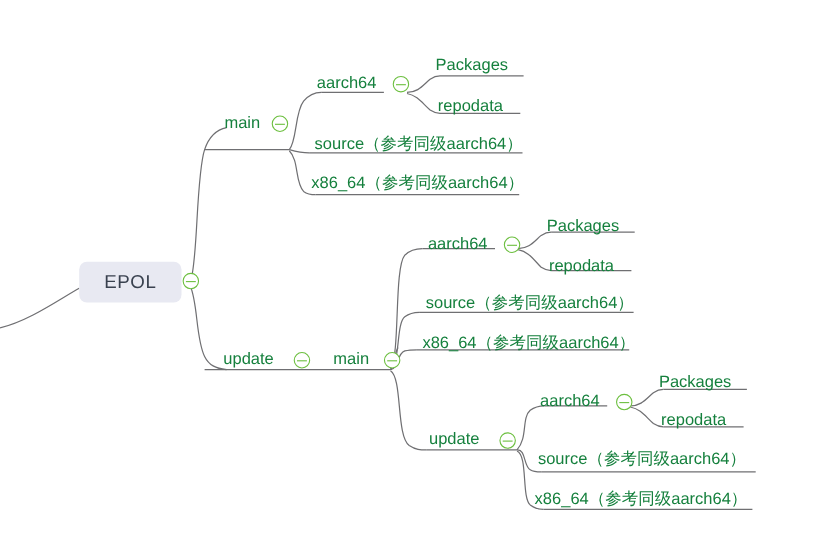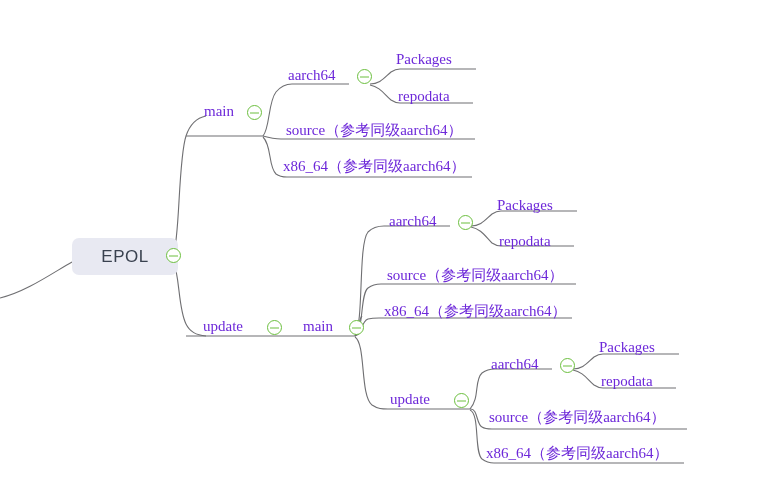--- a/index.html
+++ b/index.html
@@ -39,24 +39,23 @@
     background: #e8e9f2;
     border-radius: 7px;
     display: flex;
     align-items: center;
     justify-content: center;
     color: #39414f;
     letter-spacing: 0.5px;
   }
   .node-label {
     position: absolute;
-    color: #6d28d9;
+    color: #15803d;
     white-space: nowrap;
     line-height: 1;
-    font-family: Liberation Serif, serif;
   }
   .toggle {
     position: absolute;
     width: 15px;
     height: 15px;
     border-radius: 50%;
     border: 1.4px solid #6cbf3f;
     background: #ffffff;
     box-sizing: border-box;
   }
@@ -125,21 +124,21 @@
     <path class="wire-underline" d="M 495 369 L 552 369"></path>
     <path class="wire-underline" d="M 492 429 L 687 429"></path>
     <path class="wire-underline" d="M 494 463 L 684 463"></path>
 
     <path class="wire" d="M 573 369 C 583 369 587 363 594 357 C 597 355 599 354 603 354"></path>
     <path class="wire" d="M 573 370 C 583 372 587 379 594 385 C 597 387 599 388 603 388"></path>
     <path class="wire-underline" d="M 603 354 L 679 354"></path>
     <path class="wire-underline" d="M 603 388 L 676 388"></path>
   </svg>
 
-  <div class="root-node" style="left:72px; top:238px; width:106px; height:37px; font-size:17px;">
+  <div class="root-node" style="left:72px; top:238px; width:93px; height:37px; font-size:17px;">
     <span>EPOL</span>
   </div>
   <div class="toggle" style="left:166px; top:248px;"></div>
 
   <div id="node-layer">
       <div class="node-label" style="left: 204px; top: 104px; font-size: 15px;">main</div>
       <div class="toggle" style="left: 247px; top: 105px;"></div>
       <div class="node-label" style="left: 288px; top: 68px; font-size: 15px;">aarch64</div>
       <div class="toggle" style="left: 357px; top: 69px;"></div>
       <div class="node-label" style="left: 396px; top: 52px; font-size: 15px;">Packages</div>

